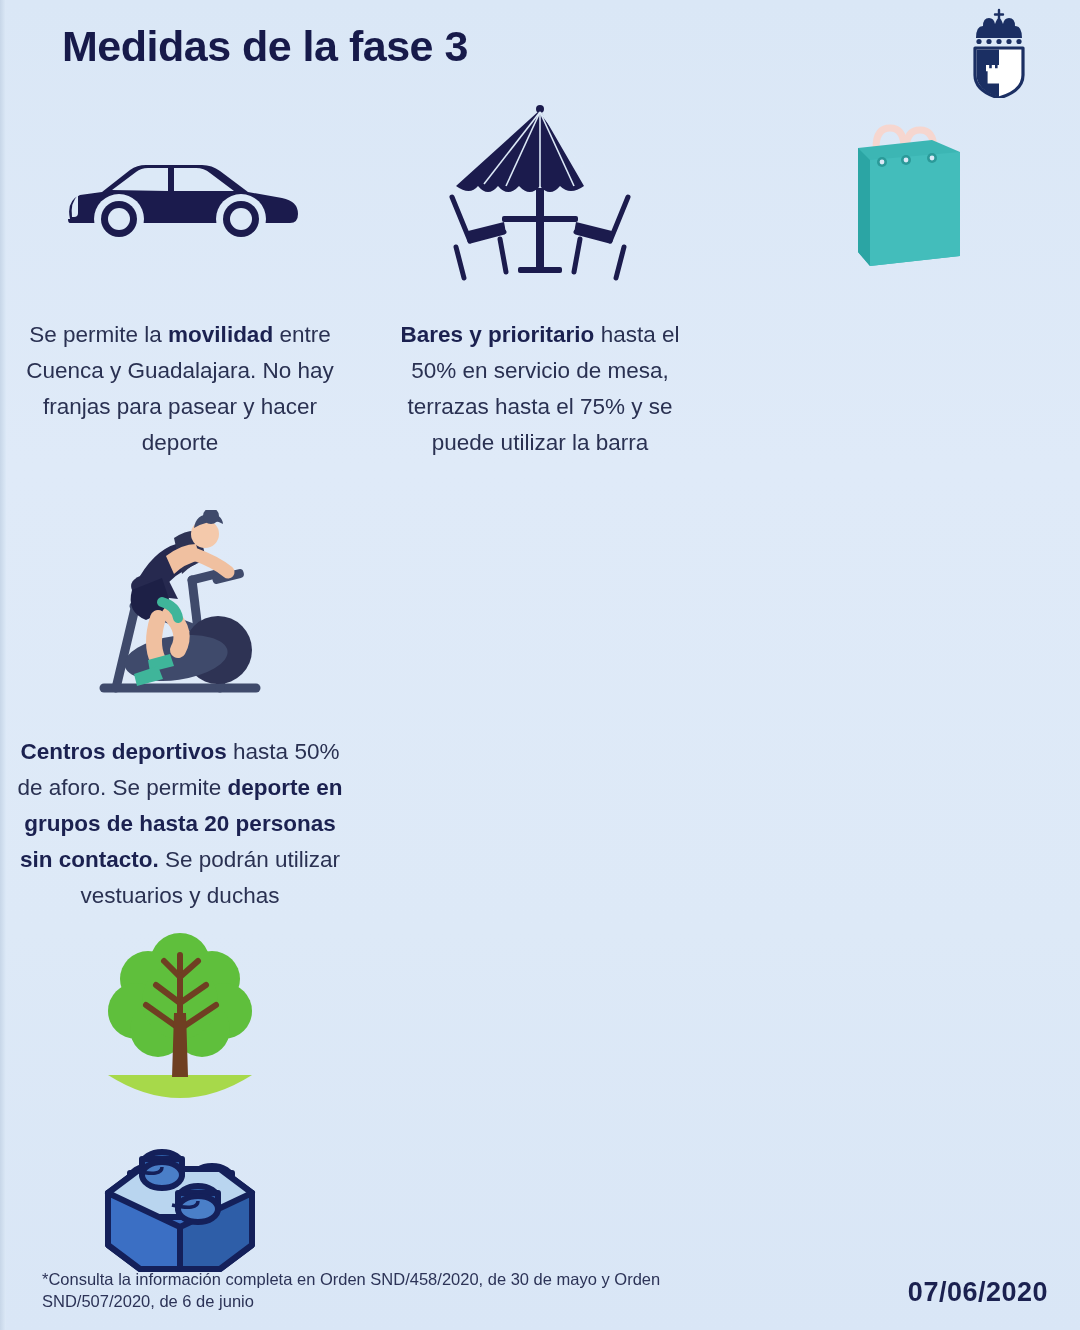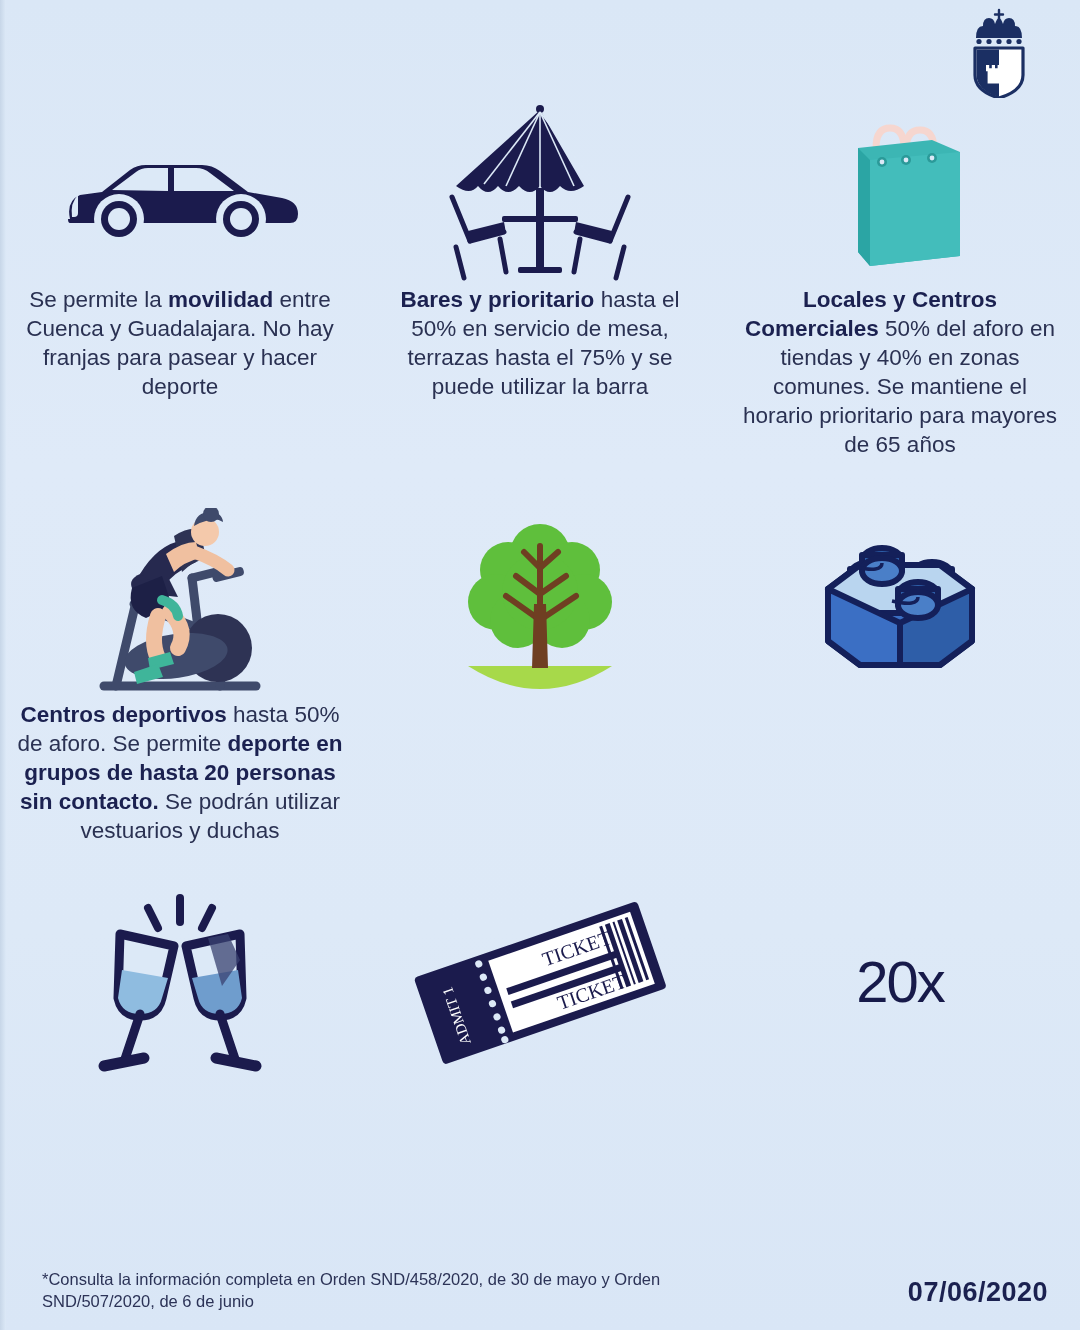--- a/index.html
+++ b/index.html
@@ -45,33 +45,34 @@
     display:flex;flex-direction:column;align-items:center;
     padding:0 14px;
   }
   .icon-box{
     height:190px;width:100%;
     display:flex;align-items:center;justify-content:center;
   }
   .caption{
     text-align:center;
     font-size:22.5px;
-    line-height:29px;
+    line-height:36px;
     color:#2a3152;
     max-width:330px;
     font-family:"Liberation Sans", sans-serif;
+    margin-top:32px;
   }
   .caption b{font-weight:bold;color:#1b2150;}
   .bignum{
     font-size:58px;font-weight:normal;color:#171a4a;letter-spacing:-2px;
     line-height:190px;
   }
   
   .row1 .icon-box{height:185px;}
-  .row2{margin-top:46px;}
+  .row2{margin-top:46px;flex-direction:column;}
   .row2 .icon-box{height:195px;}
   .row3{margin-top:42px;}
   .row3 .icon-box{height:190px;}
   
   .footer{
     position:absolute;left:0;bottom:0;width:1080px;height:70px;padding-left:20px;
   }
   .footnote{
     position:absolute;left:42px;bottom:18px;
     font-size:16.5px;line-height:22px;color:#2c3357;
@@ -82,20 +83,21 @@
     font-size:27px;font-weight:bold;color:#1b2150;letter-spacing:0.5px;margin-left:8px;
   }
 </style>
 </head>
 <body>
 
 <div class="page">
   <div class="left-edge"></div>
 
   <div class="header">
+    <div class="title">Medidas de la fase 3</div>
     <div class="logo">
       <svg viewBox="0 0 66 90" width="66" height="90">
 
         <path d="M33 2 l0 9 M29 6.5 l8 0" stroke="#1b2f63" stroke-width="2.4" stroke-linecap="round"></path>
 
         <path d="M10 30 q0-12 7-12 q0-8 6-8 q5 0 6 6 q2-6 4-6 q2 0 4 6 q1-6 6-6 q6 0 6 8 q7 0 7 12 z" fill="#1b2f63"></path>
 
         <circle cx="13" cy="33.5" r="2.6" fill="#1b2f63"></circle>
         <circle cx="23" cy="33.5" r="2.6" fill="#1b2f63"></circle>
         <circle cx="33" cy="33.5" r="2.6" fill="#1b2f63"></circle>
@@ -187,21 +189,20 @@
             <path d="M50 50 L140 42 L140 146 L50 156 z" fill="#43bdbb"></path>
 
             <circle cx="62" cy="52" r="5" fill="#2b9a99"></circle>
             <circle cx="62" cy="52" r="2.4" fill="#dce9f7"></circle>
             <circle cx="86" cy="50" r="5" fill="#2b9a99"></circle>
             <circle cx="86" cy="50" r="2.4" fill="#dce9f7"></circle>
             <circle cx="112" cy="48" r="5" fill="#2b9a99"></circle>
             <circle cx="112" cy="48" r="2.4" fill="#dce9f7"></circle>
           </svg>
         </div>
-        <div class="caption"><b>Locales y Centros Comerciales</b> 50% del aforo en tiendas y 40% en zonas comunes. Se mantiene el horario prioritario para mayores de 65 años</div>
       </div>
     </div>
 
     <div class="row row2">
 
       <div class="cell">
         <div class="icon-box">
           <svg viewBox="0 0 220 190" width="220" height="190">
 
             <g stroke="#3f4a6b" stroke-width="9" fill="none" stroke-linecap="round">

